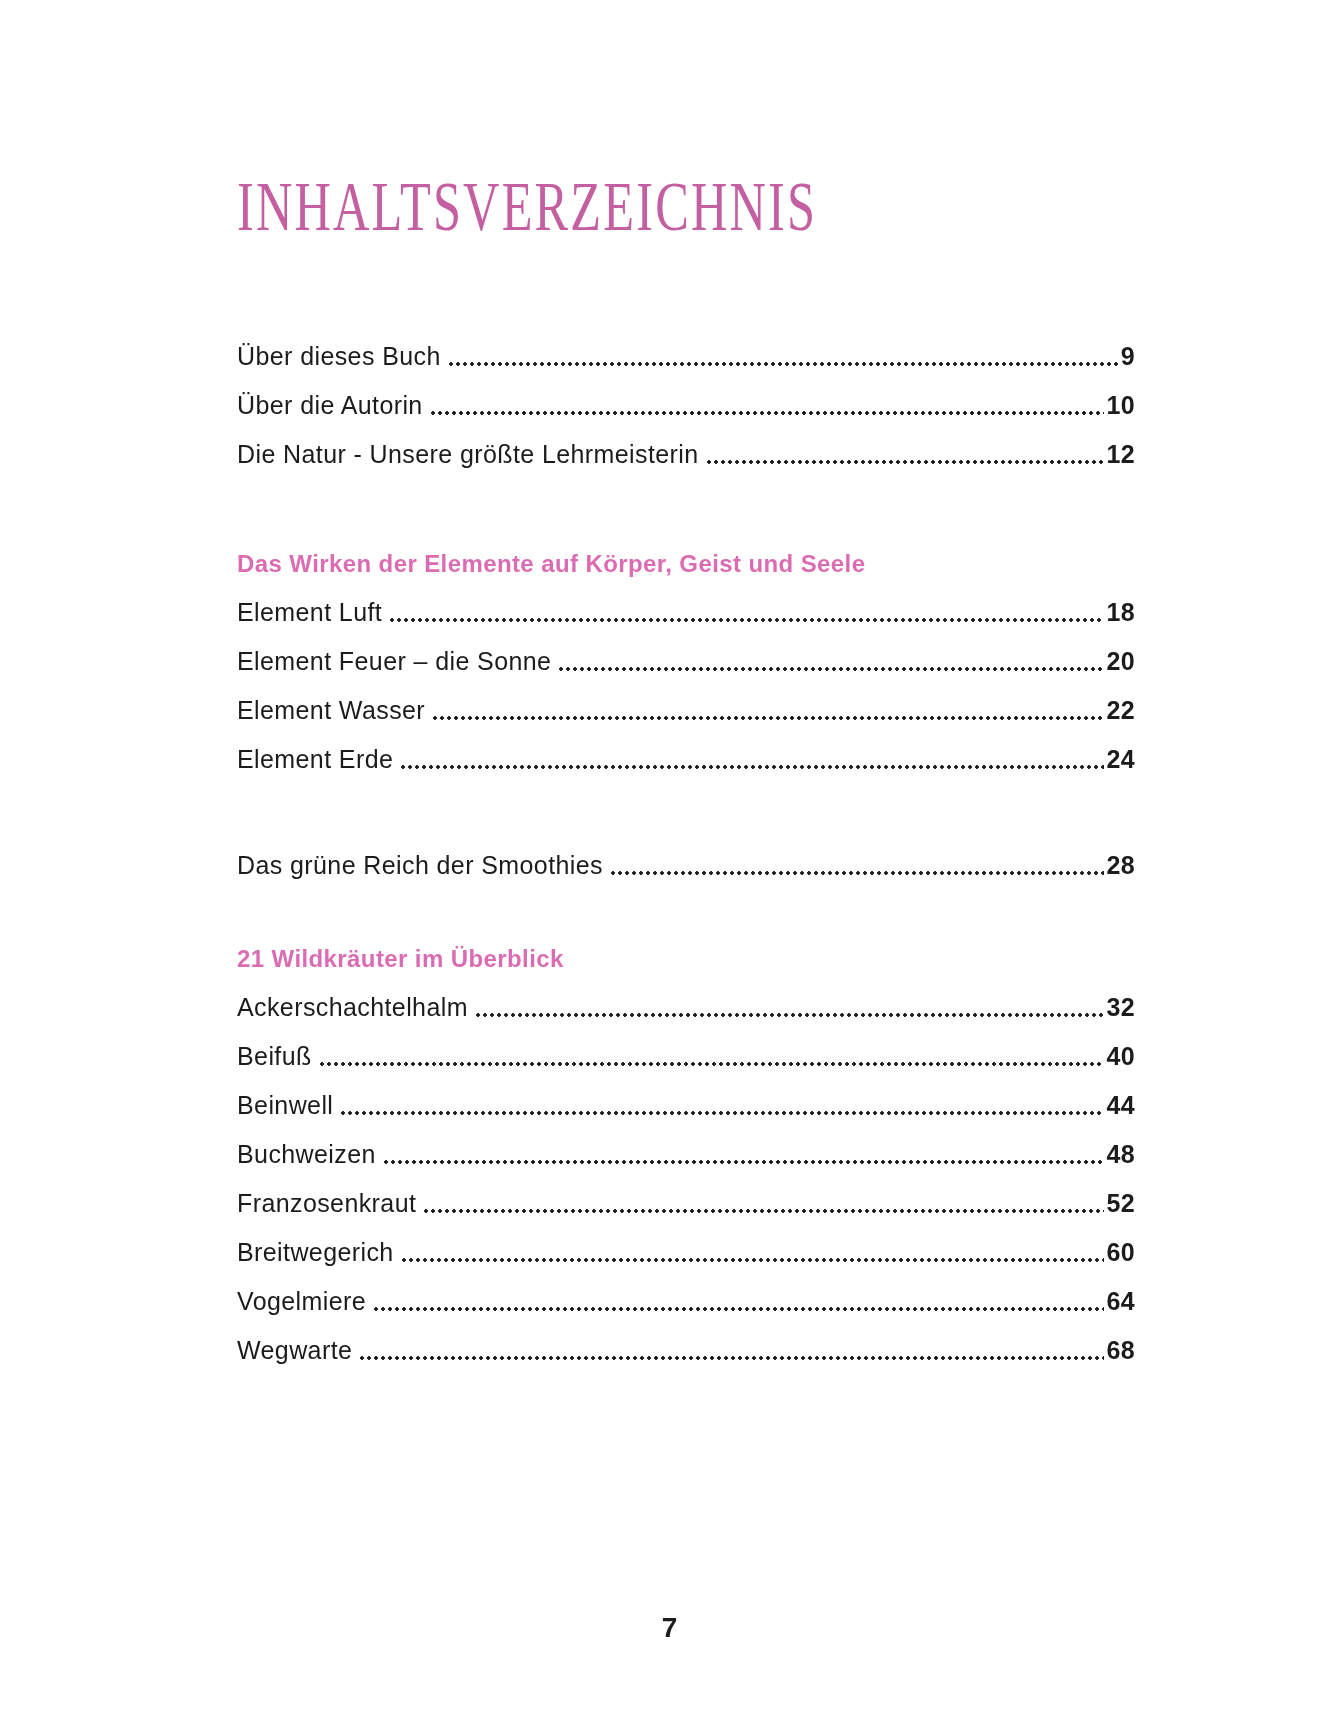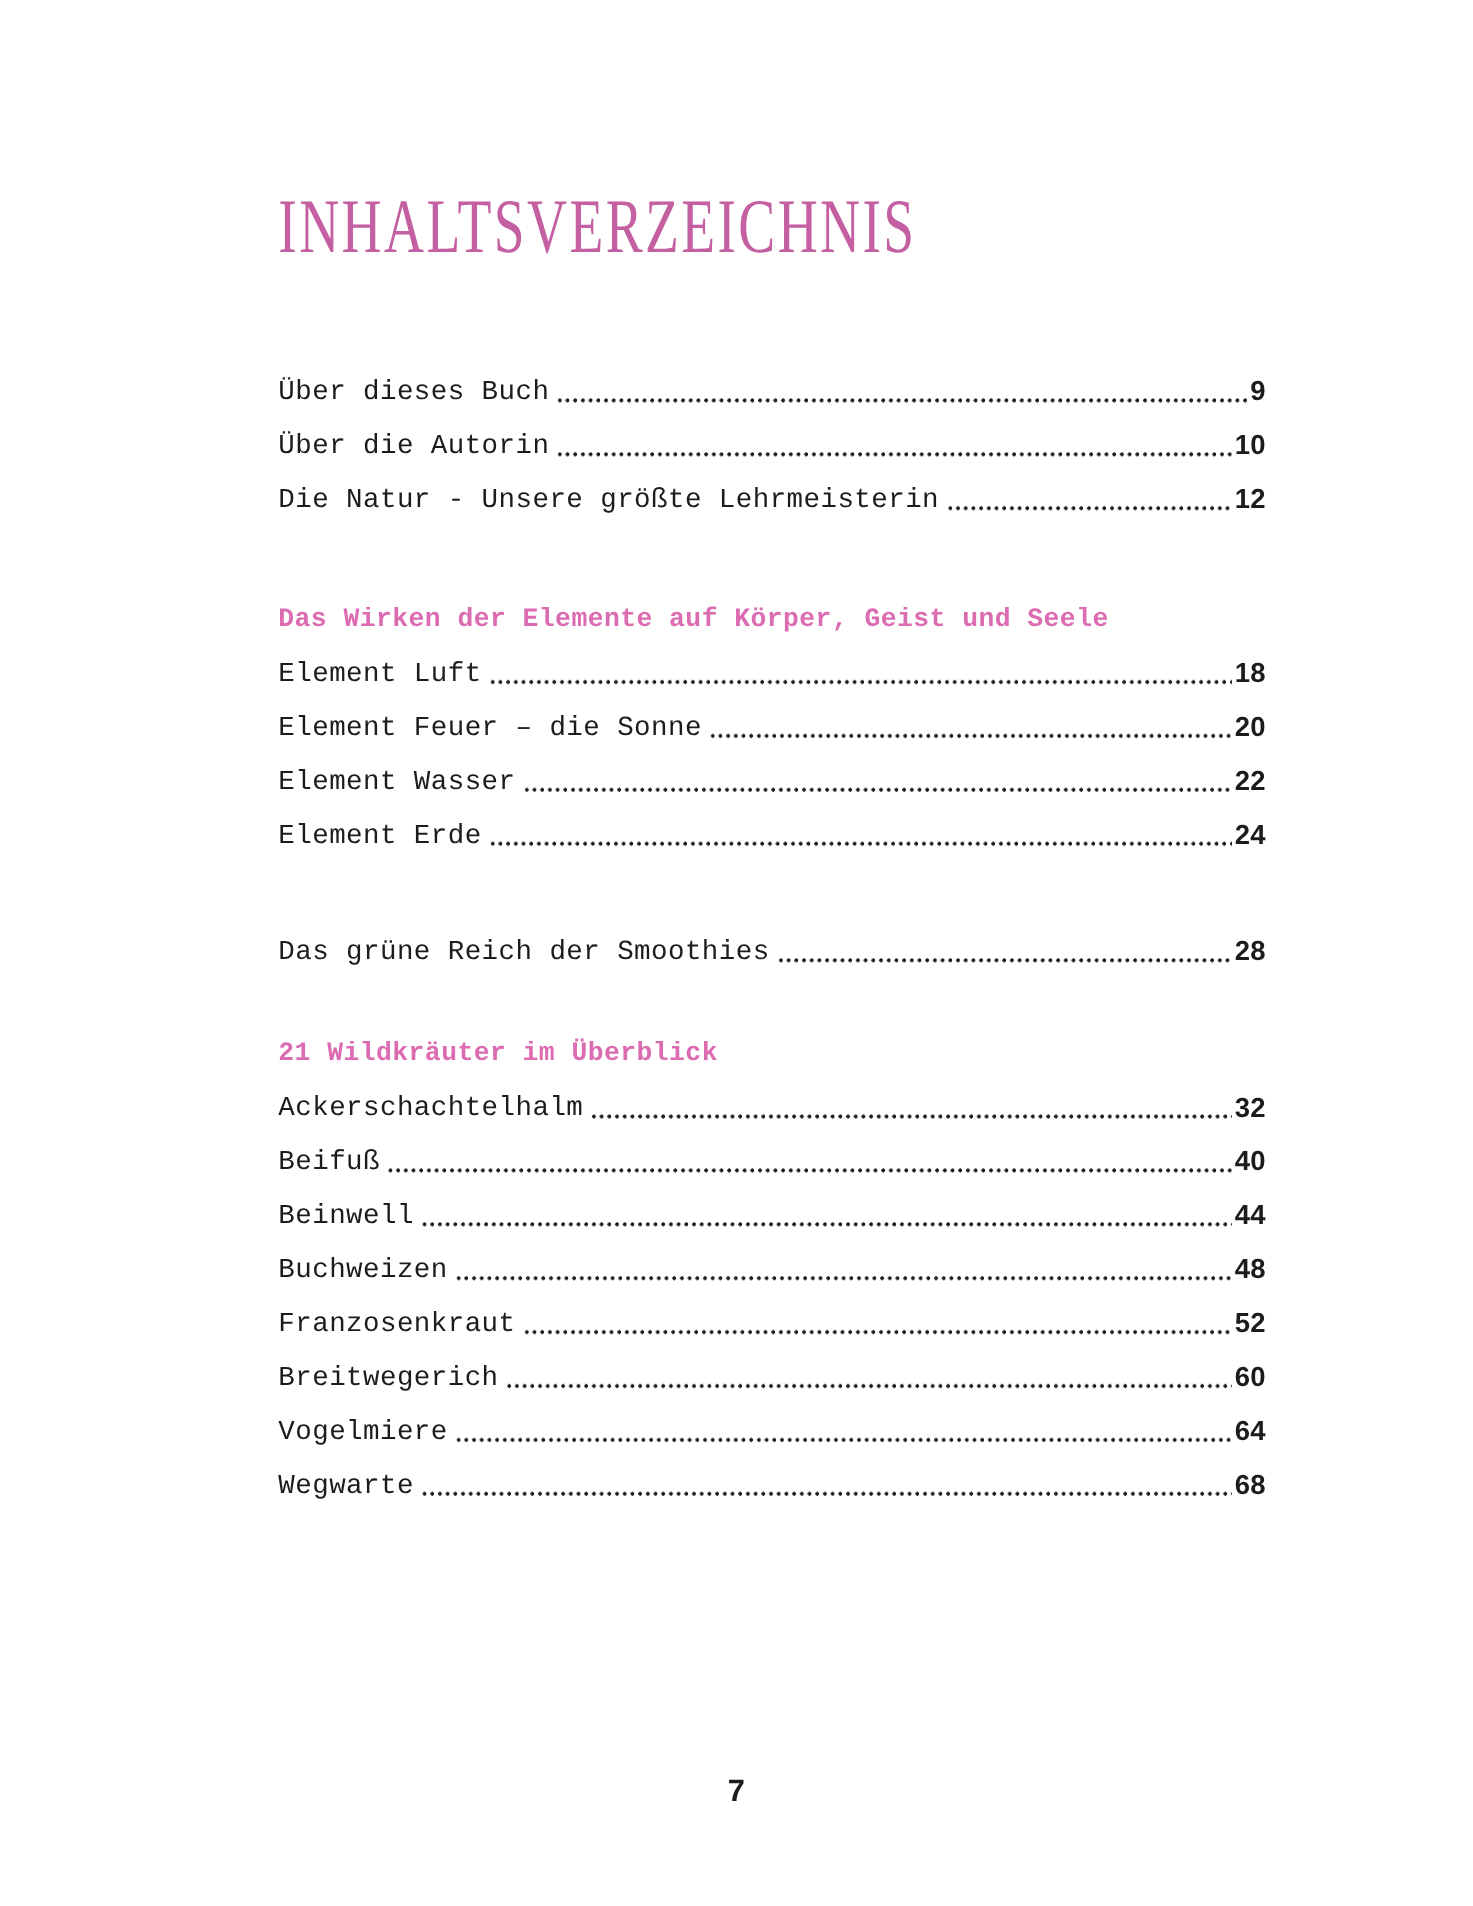--- a/index.html
+++ b/index.html
@@ -7,21 +7,21 @@
     position: relative;
     width: 1339px;
     height: 1733px;
     background: #ffffff;
     overflow: hidden;
     font-family: "Liberation Sans", sans-serif;
     color: #1c1c1c;
   }
   .content {
     position: absolute;
-    left: 253px;
+    left: 237px;
     top: 0;
     width: 898px;
   }
   .doc-title {
     margin-top: 172px;
     height: 70px;
     line-height: 70px;
     font-family: "Liberation Serif", serif;
     font-weight: 400;
     font-size: 70px;
@@ -37,30 +37,29 @@
   .sec-2 { margin-top: 57px; }
   .sec-3 { margin-top: 44px; }
   .section-heading {
     height: 49px;
     line-height: 49px;
     font-size: 24px;
     font-weight: bold;
     letter-spacing: 0.4px;
     color: #db6cb2;
     white-space: nowrap;
-    font-family: Liberation Mono, monospace;
   }
   .toc-row {
     display: flex;
     height: 49px;
     line-height: 49px;
     font-size: 25px;
     letter-spacing: 0.4px;
   }
-  .toc-label { white-space: nowrap; flex: 0 0 auto; font-family: Liberation Mono, monospace; }
+  .toc-label { white-space: nowrap; flex: 0 0 auto; }
   .toc-leader { flex: 1 1 auto; position: relative; min-width: 20px; }
   .toc-leader::after {
     content: "";
     position: absolute;
     left: 8px;
     right: 2px;
     top: 30px;
     height: 4px;
     background-image: radial-gradient(circle at 2px 2px, #1c1c1c 1.55px, rgba(0,0,0,0) 1.95px);
     background-size: 7px 4px;

